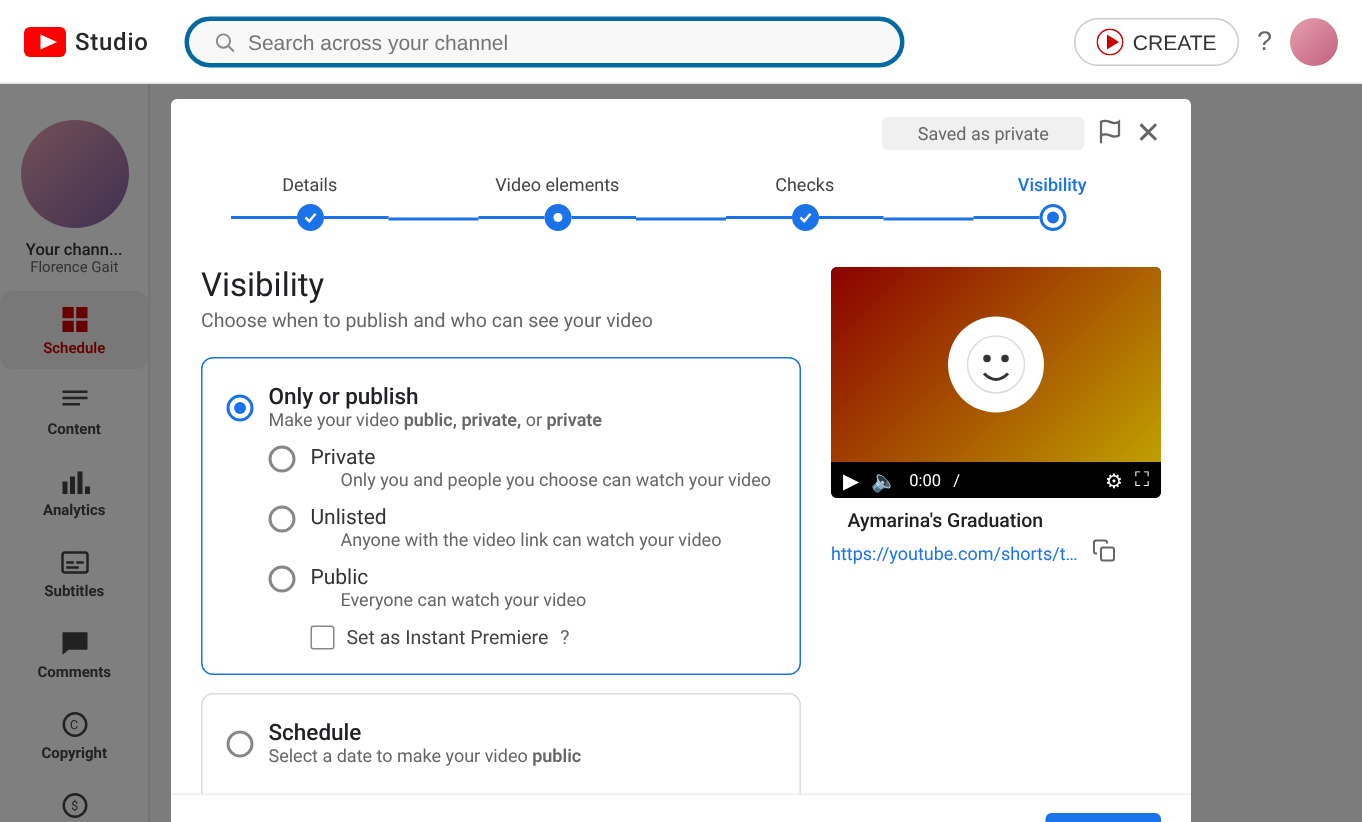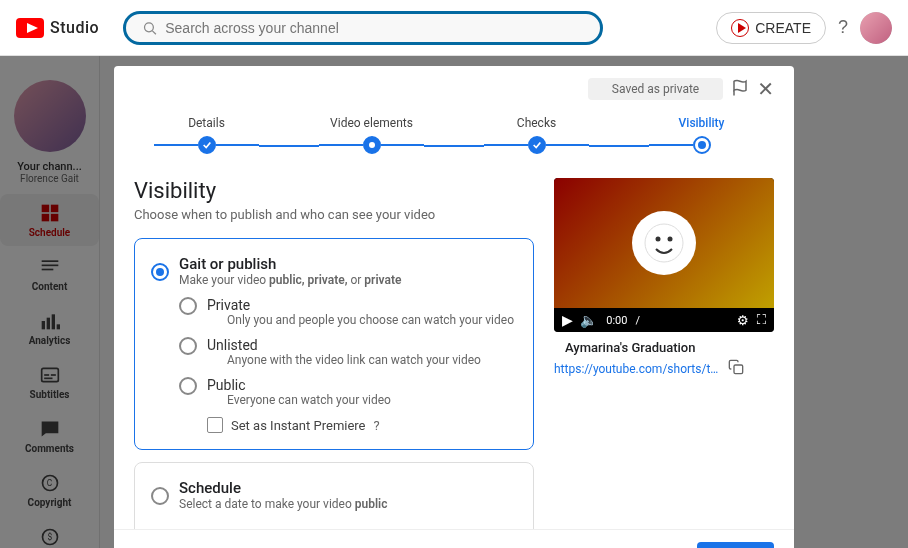--- a/index.html
+++ b/index.html
@@ -302,21 +302,21 @@
       <div class="visibility-left">
         <h2 class="modal-title">Visibility</h2>
         <p class="modal-subtitle">Choose when to publish and who can see your video</p>
 
         <div class="option-section active">
           <div class="option-row">
             <div class="radio-outer">
               <div class="radio-inner"></div>
             </div>
             <div>
-              <div class="option-title">Gait or publish</div>
+              <div class="option-title">Only or publish</div>
               <div class="option-desc">
                 Make your video <span class="option-bold">public, private,</span> or <span class="option-bold">private</span>
               </div>
             </div>
           </div>
 
           <div class="sub-options">
             <div class="sub-option">
               <div class="radio-empty"></div>
               <div class="sub-option-text">

